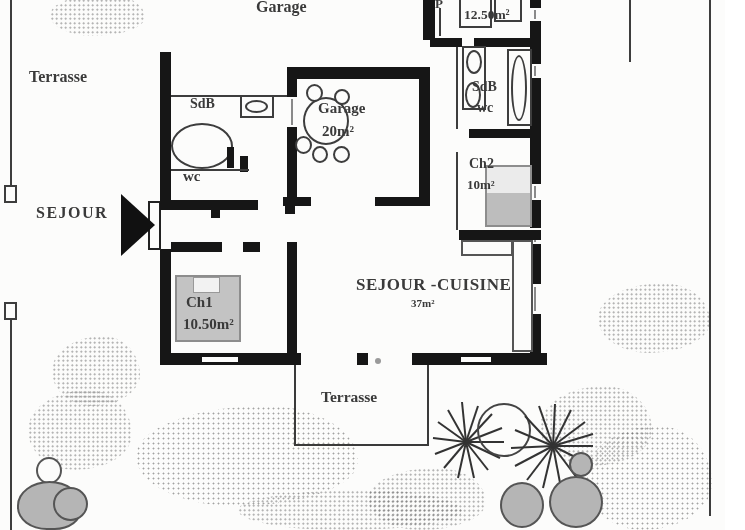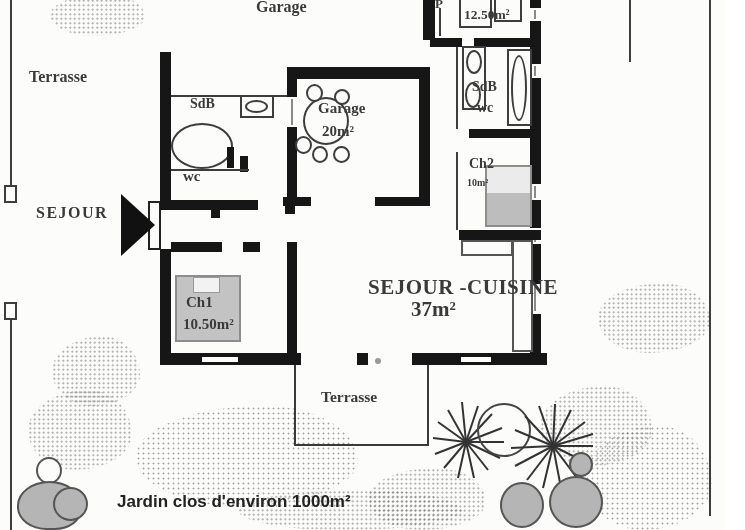--- a/index.html
+++ b/index.html
@@ -76,21 +76,21 @@
   <div class="outline oval noFill" style="left:465px;top:82px;width:16px;height:26px;background:transparent"></div>
   <div class="outline" style="left:507px;top:49px;width:25px;height:77px"></div>
   <div class="outline oval noFill" style="left:511px;top:55px;width:16px;height:66px;background:transparent"></div>
   <div class="lbl" style="left:472px;top:80px;font-size:14px">SdB</div>
   <div class="lbl" style="left:477px;top:101px;font-size:14px">wc</div>
   <div class="wall" style="left:469px;top:129px;width:72px;height:9px"></div>
 
   <div class="thin" style="left:456px;top:152px;width:2px;height:78px"></div>
   <div class="bed" style="left:485px;top:165px;width:47px;height:62px;background:linear-gradient(180deg,#ebebeb 0 45%,#bdbdbd 45% 100%)"></div>
   <div class="lbl" style="left:469px;top:157px;font-size:14px">Ch2</div>
-  <div class="lbl" style="left:467px;top:178px;font-size:10px">10m²</div>
+  <div class="lbl" style="left:467px;top:178px;font-size:13px">10m²</div>
   <div class="wall" style="left:459px;top:230px;width:82px;height:10px"></div>
 
   <div class="counter" style="left:461px;top:240px;width:52px;height:16px"></div>
   <div class="counter" style="left:512px;top:240px;width:21px;height:112px"></div>
 
   <div class="wall" style="left:287px;top:67px;width:143px;height:12px"></div>
   <div class="wall" style="left:287px;top:67px;width:10px;height:131px"></div>
   <div class="win" style="left:287px;top:97px;width:10px;height:30px"></div>
   <div class="winline" style="left:291px;top:99px;width:2px;height:26px"></div>
   <div class="wall" style="left:419px;top:67px;width:11px;height:138px"></div>
@@ -131,31 +131,30 @@
   <div class="lbl" style="left:186px;top:295px;font-size:15px">Ch1</div>
   <div class="lbl" style="left:183px;top:317px;font-size:15px">10.50m²</div>
 
   <div class="wall" style="left:160px;top:353px;width:141px;height:12px"></div>
   <div class="win" style="left:202px;top:357px;width:36px;height:5px"></div>
   <div class="wall" style="left:357px;top:353px;width:11px;height:12px"></div>
   <div style="position:absolute;left:375px;top:358px;width:6px;height:6px;border-radius:50%;background:#9a9a9a"></div>
   <div class="wall" style="left:412px;top:353px;width:135px;height:12px"></div>
   <div class="win" style="left:461px;top:357px;width:30px;height:5px"></div>
 
-  <div class="lbl" style="left:368px;top:276px;font-size:21px;letter-spacing:.5px">SEJOUR -CUISINE</div>
-  <div class="lbl" style="left:411px;top:298px;font-size:21px">37m²</div>
+  <div class="lbl" style="left:356px;top:276px;font-size:17px;letter-spacing:.5px">SEJOUR -CUISINE</div>
+  <div class="lbl" style="left:411px;top:298px;font-size:11px">37m²</div>
 
   <div id="terrasse-outline" style="left:294px;top:365px;width:135px;height:81px"></div>
   <div class="lbl" style="left:321px;top:389px;font-size:15.5px">Terrasse</div>
 
   <div class="lbl" style="left:36px;top:205px;font-size:16px;letter-spacing:1.5px">SEJOUR</div>
   <div id="arrow" style="left:121px;top:194px"></div>
 
   <div class="lbl" style="left:29px;top:69px;font-size:16px">Terrasse</div>
-  <div class="lbl sans" style="left:117px;top:493px;font-size:17px;color:#222">Jardin clos d'environ 1000m²</div>
 
   <svg class="tree" style="left:432px;top:398px" width="105" height="90" viewBox="0 0 105 90">
     <g stroke="#333" stroke-width="2" fill="none">
       <line x1="34" y1="44" x2="72" y2="44"></line>
         <line x1="34" y1="44" x2="68" y2="60"></line>
       <line x1="34" y1="44" x2="56" y2="72"></line>
         <line x1="34" y1="44" x2="42" y2="80"></line>
       <line x1="34" y1="44" x2="26" y2="80"></line>
         <line x1="34" y1="44" x2="12" y2="70"></line>
       <line x1="34" y1="44" x2="3" y2="56"></line>

